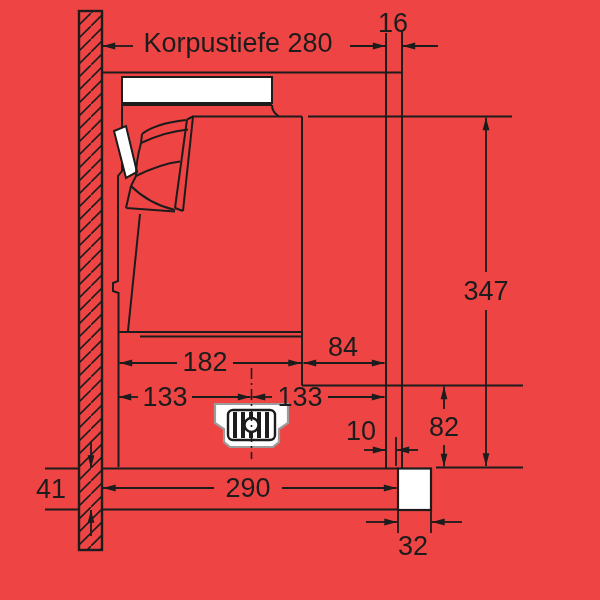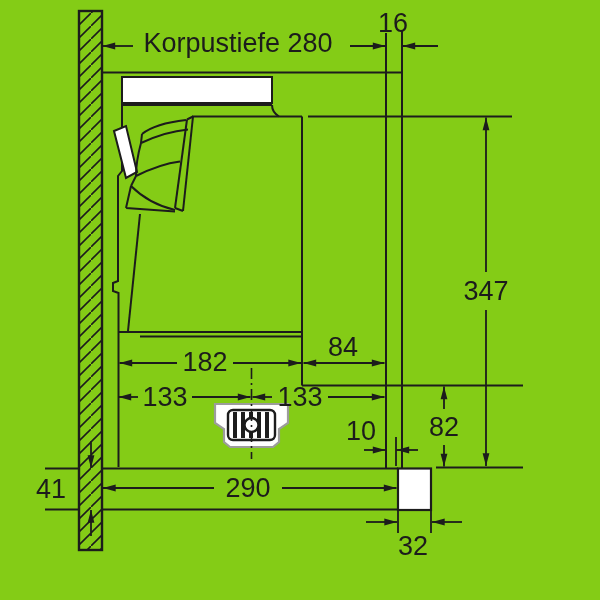--- a/index.html
+++ b/index.html
@@ -1,16 +1,16 @@
 <!DOCTYPE html>
 <html><head>
 <meta charset="utf-8">
 <style>
   html,body{margin:0;padding:0;background:#ffffff;}
-  .stage{width:600px;height:600px;position:relative;background:#84cc16;overflow:hidden;}
+  .stage{width:600px;height:600px;position:relative;background:#ef4444;overflow:hidden;}
   svg{display:block;}
   .dim-text{
     font-family:"Liberation Sans","DejaVu Sans",sans-serif;
     font-size:27px;
     fill:#1c1c1c;
     text-anchor:middle;
   }
   .outline{stroke:#1c1c1c;stroke-width:2;fill:none;stroke-linejoin:miter;stroke-linecap:butt;}
   .outline-fill{stroke:#1c1c1c;stroke-width:2;fill:#ffffff;stroke-linejoin:miter;}
   .dimline{stroke:#1c1c1c;stroke-width:1.8;fill:none;}

